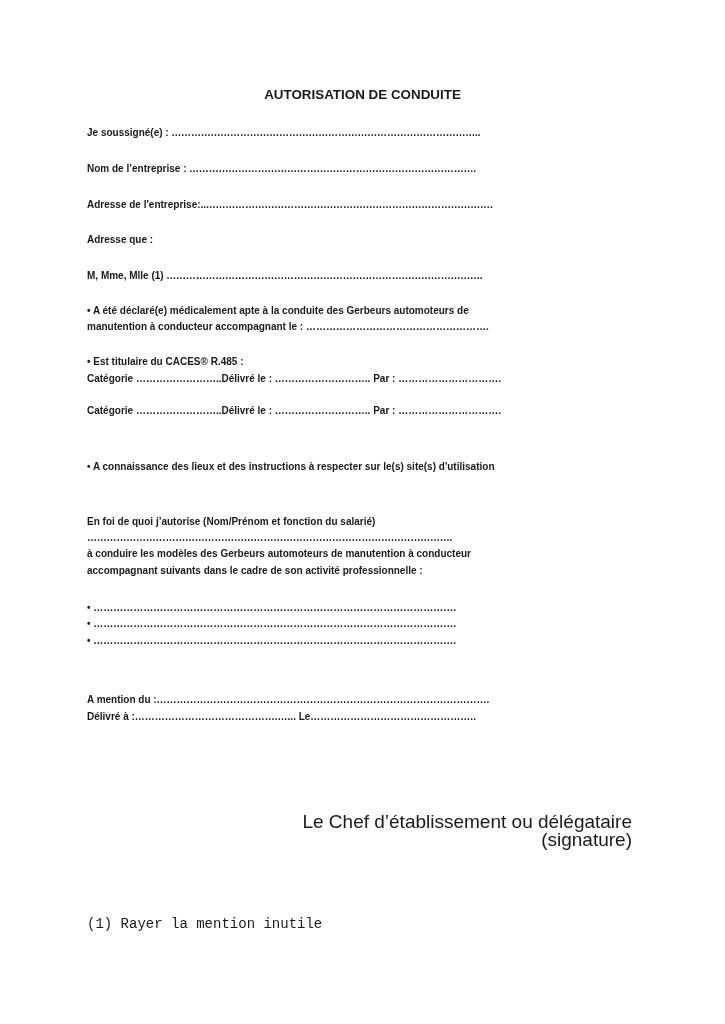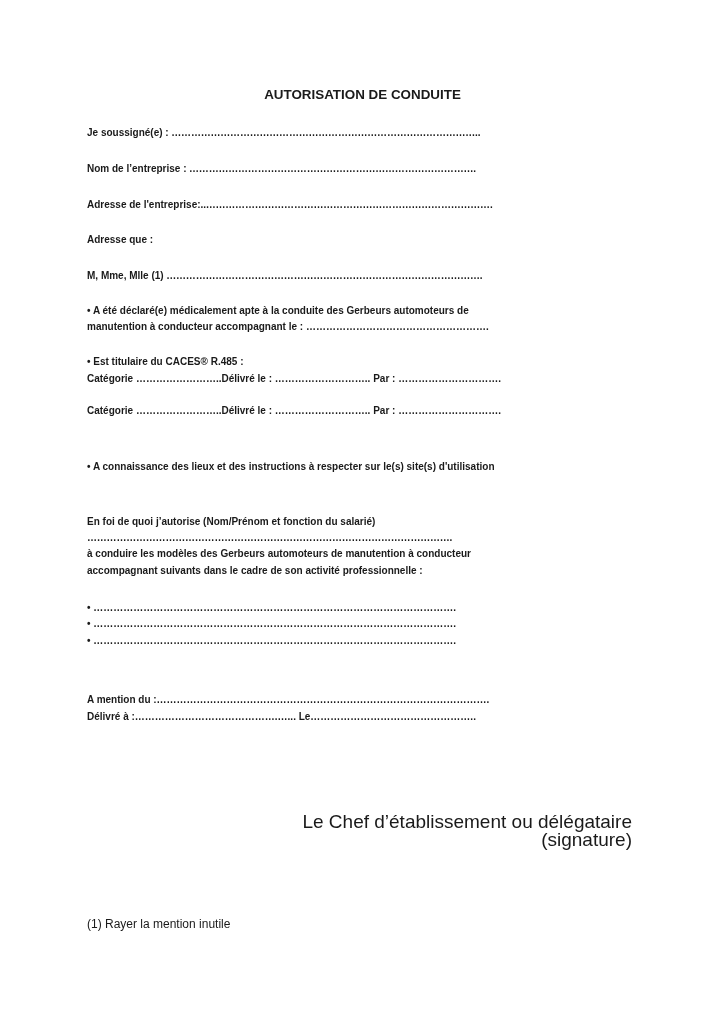--- a/index.html
+++ b/index.html
@@ -3,21 +3,21 @@
 <meta charset="utf-8">
 <style>
   html, body { margin: 0; padding: 0; background: #ffffff; }
   body { width: 725px; height: 1024px; position: relative; overflow: hidden;
          font-family: "Liberation Sans", sans-serif; color: #1a1a1a; }
   .page { position: absolute; left: 0; top: 0; width: 725px; height: 1024px; }
   .line { position: absolute; left: 87px; white-space: nowrap; font-size: 10px; line-height: 16px; font-weight: bold; }
   .title { position: absolute; left: 0; width: 725px; text-align: center; top: 87px;
            font-weight: bold; font-size: 13.4px; line-height: 16px; }
   .right { position: absolute; right: 93px; text-align: left; font-size: 19px; line-height: 16px; white-space: nowrap; }
-  .foot { position: absolute; left: 87px; top: 918px; font-size: 12px; line-height: 12px; }
+  .foot { position: absolute; left: 87px; top: 918px; font-size: 14px; line-height: 12px; font-family: Liberation Mono, monospace; }
   .dots { letter-spacing: -0.2px; }
 </style>
 </head>
 <body>
 
 <div class="page">
   <div class="title">AUTORISATION DE CONDUITE</div>
 
   <div class="line" style="top:125px">
     <span>Je soussigné(e) :</span><span class="dots"> …………………………………………………………………………………..</span>

